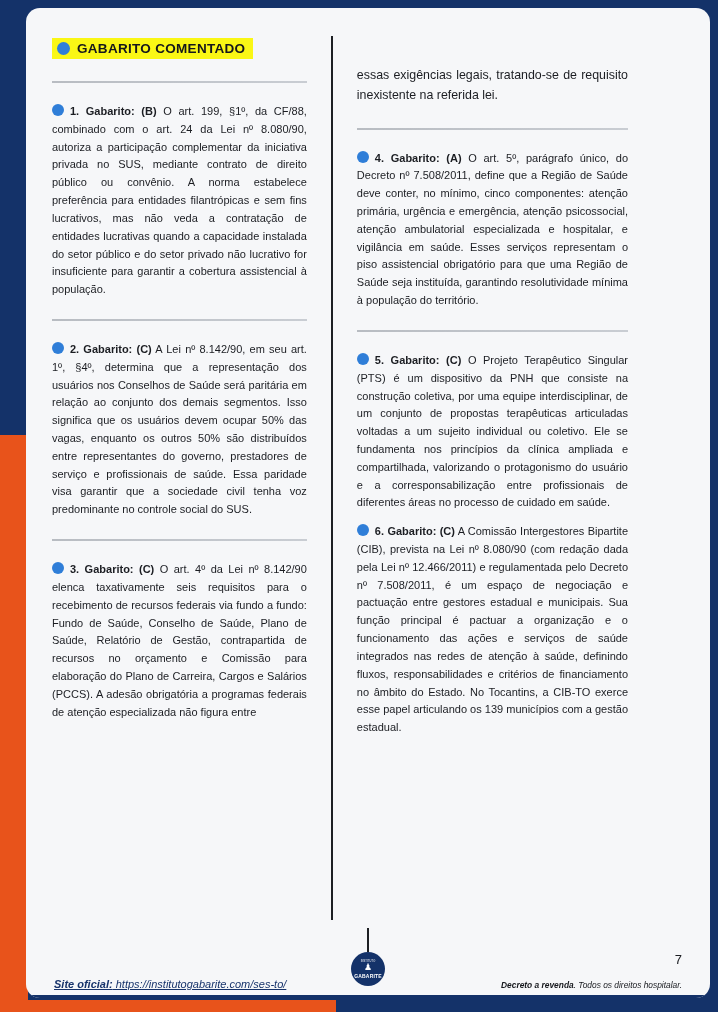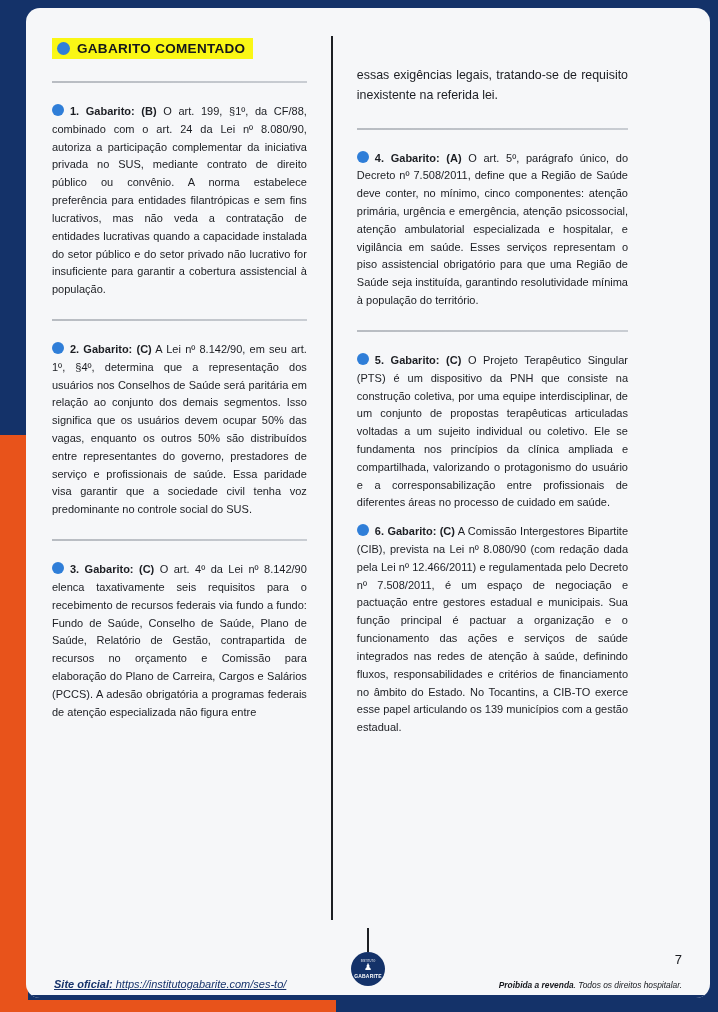--- a/index.html
+++ b/index.html
@@ -320,20 +320,20 @@
         <span class="label">Site oficial:</span><span class="url"> https://institutogabarite.com/ses-to/</span>
       </div>
 
       <div class="footer-logo">
         <span class="logo-top">INSTITUTO</span>
         <span class="logo-mark">♟</span>
         <span class="logo-word">GABARITE</span>
       </div>
 
       <div class="footer-right">
-        <span class="strong">Proibida a revenda</span><span>. Todos os direitos hospitalar.</span>
+        <span class="strong">Decreto a revenda</span><span>. Todos os direitos hospitalar.</span>
       </div>
 
       <div class="footer-line"></div>
     </div>
 
   </div>
 </div>
 
 </body></html>

